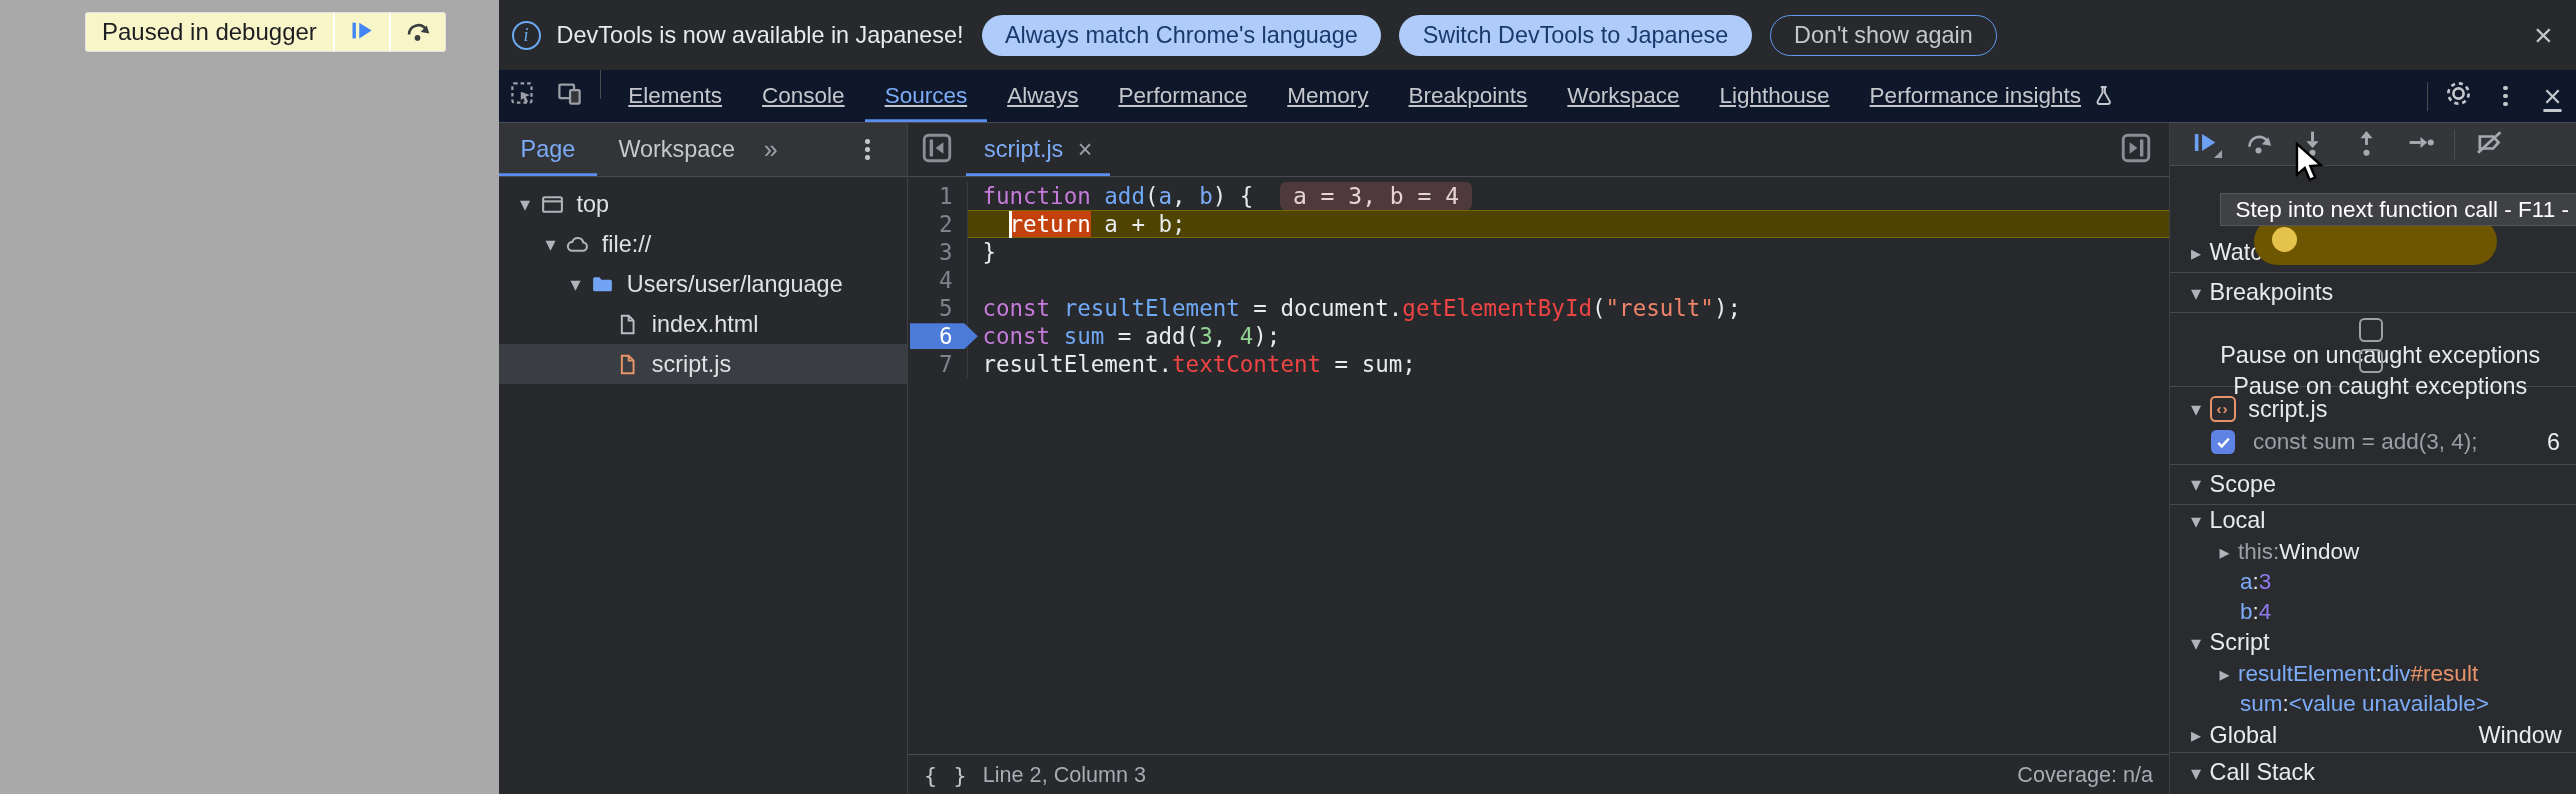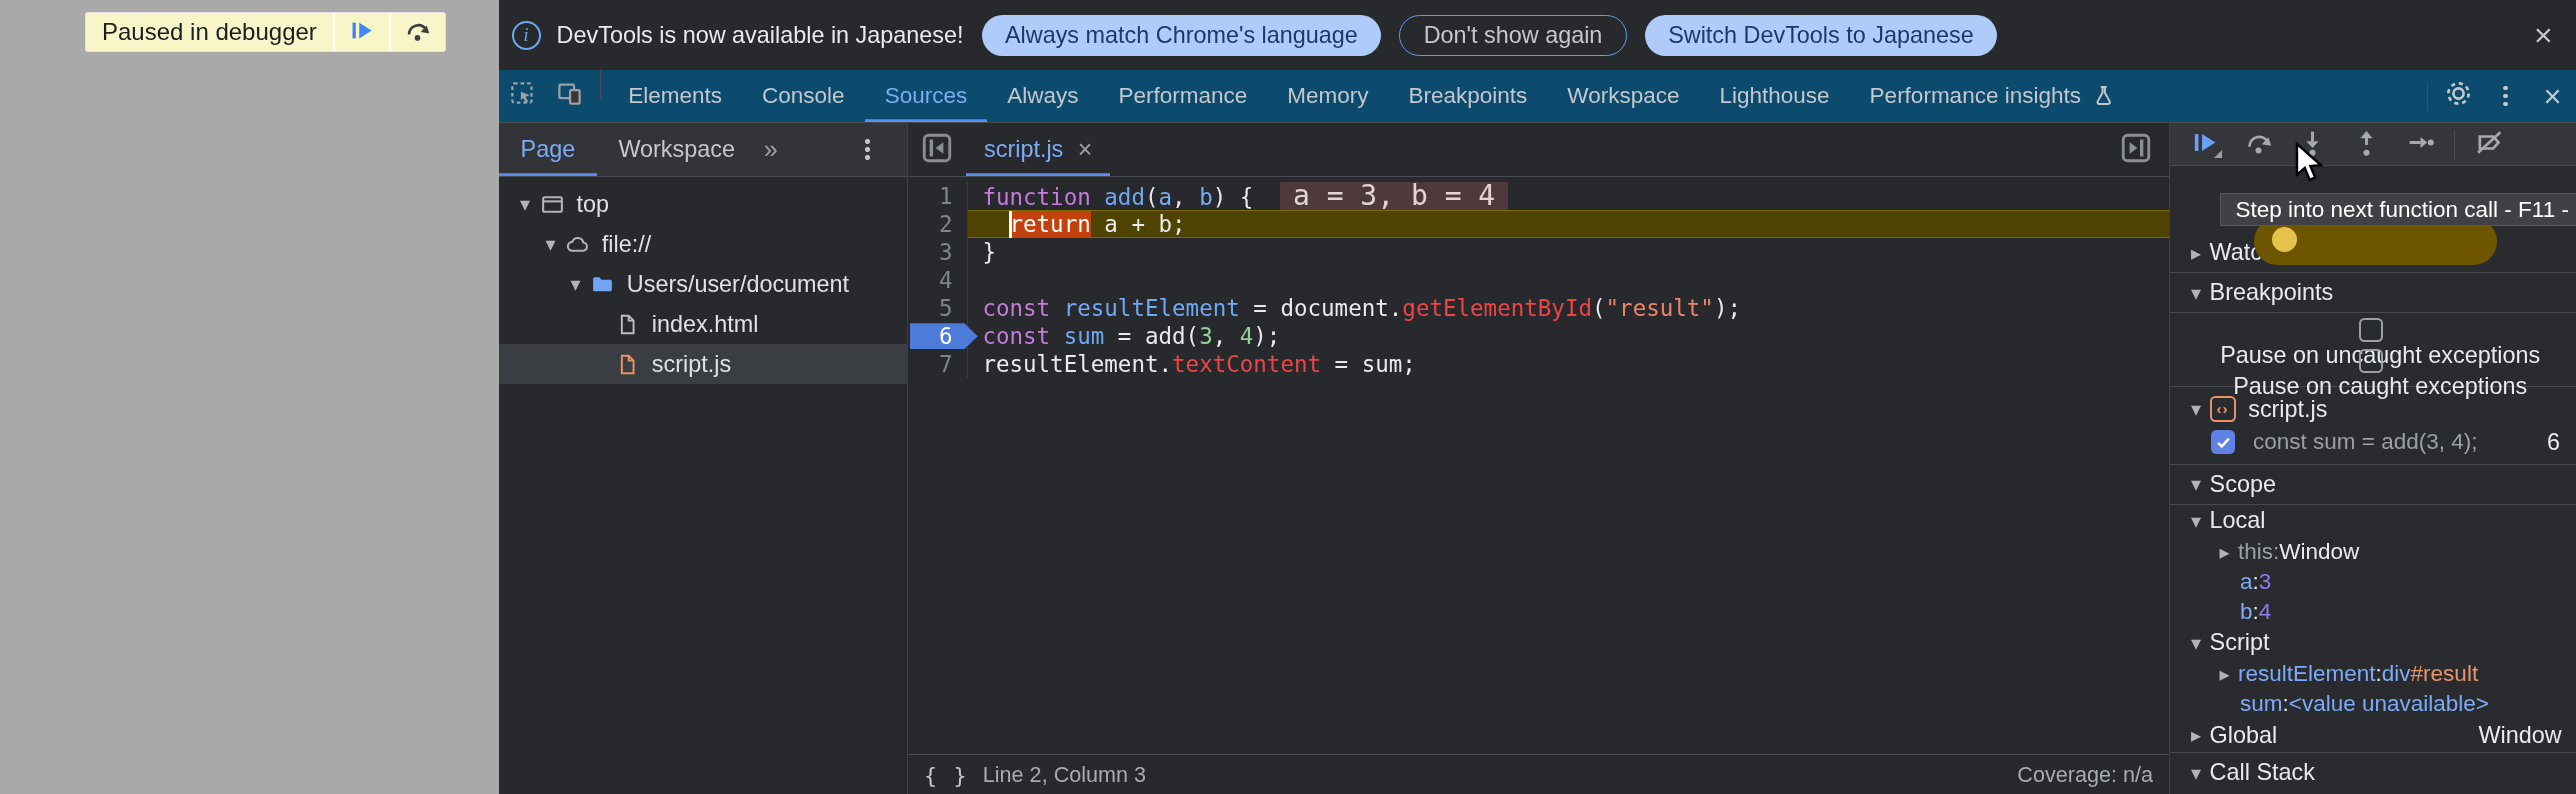--- a/index.html
+++ b/index.html
@@ -20,21 +20,21 @@
   .infobar { height:70px; min-height:70px; display:flex; align-items:center; padding-left:12.6px; }
   .info-icon { width:29px; height:29px; border:2.7px solid #6ca9f0; border-radius:50%; color:#6ca9f0; font-size:18px; font-style:italic;
     display:flex; align-items:center; justify-content:center; margin-right:16px; flex:none; font-family:"Liberation Serif", serif; }
   .info-msg { font-size:23.4px; color:#e8eaed; white-space:nowrap; }
   .pill { height:41px; padding:0 23.4px; border-radius:21.6px; background:#aecbfa; color:#1a3a6b; font-size:23.4px;
     display:flex; align-items:center; margin-left:18px; white-space:nowrap; cursor:default; }
   .pill.outline { background:transparent; border:1.8px solid #5f9df0; color:#c4c7cc; }
   .infobar-close { margin-left:auto; margin-right:23.4px; color:#c4c7cc; font-size:32px; line-height:1; cursor:default; }
 
   
-  .tabbar { height:53px; min-height:53px; background:#0c4a6e; border-bottom:0.9px solid #494c50; display:flex; align-items:flex-start; font-size:22.5px; color:#c4c7cc; }
+  .tabbar { height:53px; min-height:53px; background:#0f172a; border-bottom:0.9px solid #494c50; display:flex; align-items:flex-start; font-size:22.5px; color:#c4c7cc;text-decoration:underline; }
   .tb-icon { width:47px; height:100%; display:flex; align-items:center; justify-content:center; color:#9aa0a6; }
   .vdiv { width:0.9px; height:29px; background:#494c50; margin:0 7.2px; flex:none; }
   .tab { padding:0 20px; height:100%; display:flex; align-items:center; gap:10.8px; white-space:nowrap; }
   .tab.active { color:#7cacf8; box-shadow:inset 0 -2.7px 0 #5b8ef0; }
   .tabbar-right { margin-left:auto; display:flex; align-items:center; height:100%; }
   .kebab { display:flex; flex-direction:column; gap:3.6px; align-items:center; justify-content:center; }
   .kebab i { width:4.5px; height:4.5px; border-radius:50%; background:#c4c7cc; }
   .close-x { font-size:31px; color:#c4c7cc; line-height:1; }
 
   
@@ -67,21 +67,21 @@
   .cline.bp .gut { color:#fff; }
   .cline.bp .gut::before { content:""; position:absolute; left:1.8px; top:0.9px; width:68px; height:26px; background:#4c7bd9;
     clip-path:polygon(0 0, 80% 0, 100% 50%, 80% 100%, 0 100%); z-index:1; }
   .ctext { flex:1; padding-left:14.4px; white-space:pre; border-left:0.9px solid #3a3d41; }
   .cline.exec .ctext { background:#4e4300; box-shadow:inset 0 0.9px 0 #7a6900, inset 0 -0.9px 0 #7a6900; }
   .tk-kw{color:#c57bdb} .tk-def{color:#6fa8f5} .tk-par{color:#7cacf8} .tk-prop{color:#ef4444}
   .tk-str{color:#ed8469} .tk-num{color:#92d293} .tk-pl{color:#e8eaed}
   .sel { position:relative; background:#c2410c; color:#fff; }
   .sel::before { content:""; position:absolute; left:0; top:-0.9px; bottom:-0.9px; width:2.7px; background:#ffffff; }
   .inline-widget { display:inline-block; margin-left:27px; padding:0 12.6px; background:#4e3a3c; color:#e6d4d2;
-    border-radius:1px; font-size:28px; }
+    border-radius:6px; font-size:23px; }
   .status { height:41px; min-height:41px; border-top:0.9px solid #494c50; display:flex; align-items:center; font-size:21.6px; color:#a7acb2; }
   .pp { font-family:"DejaVu Sans Mono", monospace; margin:0 14.4px 0 16px; color:#c4c7cc; letter-spacing:1.8px; }
   .status .spacer { flex:1; }
   .status .cov { margin-right:16px; }
 
   
   .debugger { width:406px; flex:none; background:#2a2b2e; display:flex; flex-direction:column; position:relative; }
   .dbg-toolbar { height:43px; min-height:43px; background:#35363a; border-bottom:0.9px solid #494c50; display:flex; align-items:center; padding-left:7.2px; }
   .dicon { width:54px; height:43px; display:flex; align-items:center; justify-content:center; position:relative; }
   .dicon .corner { position:absolute; right:9px; bottom:7.2px; width:0; height:0; border-left:8px solid transparent; border-bottom:8px solid #9aa0a6; }
@@ -135,22 +135,22 @@
       </div>
     </div>
   </div>
 
   <div class="devtools">
 
     <div class="infobar">
       <div class="info-icon">i</div>
       <div class="info-msg">DevTools is now available in Japanese!</div>
       <div class="pill">Always match Chrome's language</div>
+      <div class="pill">Switch DevTools to Japanese</div>
       <div class="pill outline">Don't show again</div>
-      <div class="pill">Switch DevTools to Japanese</div>
       <div class="infobar-close">×</div>
     </div>
 
     <div class="tabbar">
       <div class="tb-icon">
         <span>
           <svg width="27" height="27" viewBox="0 0 24 24" fill="none" stroke="#9aa0a6" stroke-width="2">
             <rect x="3" y="3" width="17" height="17" rx="1.5" stroke-dasharray="3.2 2.6"></rect>
             <polygon points="10.5,10.5 18.5,13.3 14.9,14.9 17,19.4 14.7,20.4 12.7,15.9 10.5,18" fill="#9aa0a6" stroke="none"></polygon>
             </svg>
@@ -260,21 +260,21 @@
               </span>
               <span>file://</span>
             </div>
             <div class="trow" style="padding-left: 63px;">
               <span class="tri">▾</span>
               <span class="ticon">
                 <svg width="25" height="25" viewBox="0 0 24 24">
                   <path d="M3 6.5 A1.5 1.5 0 0 1 4.5 5 H9 l2 2.5 h8.5 A1.5 1.5 0 0 1 21 9 V17 a1.5 1.5 0 0 1 -1.5 1.5 h-15 A1.5 1.5 0 0 1 3 17 Z" fill="#72a4f6"></path>
                 </svg>
               </span>
-              <span>Users/user/document</span>
+              <span>Users/user/language</span>
             </div>
             <div class="trow" style="padding-left: 115px;">
               <span class="ticon">
                 <svg width="23.4" height="25" viewBox="0 0 24 24" fill="none" stroke="#b9bdc3" stroke-width="2">
                   <path d="M6 3 h7 l5 5 v13 H6 Z"></path>
                   <path d="M13 3 v5 h5"></path>
                 </svg>
               </span>
               <span>index.html</span>
             </div>

